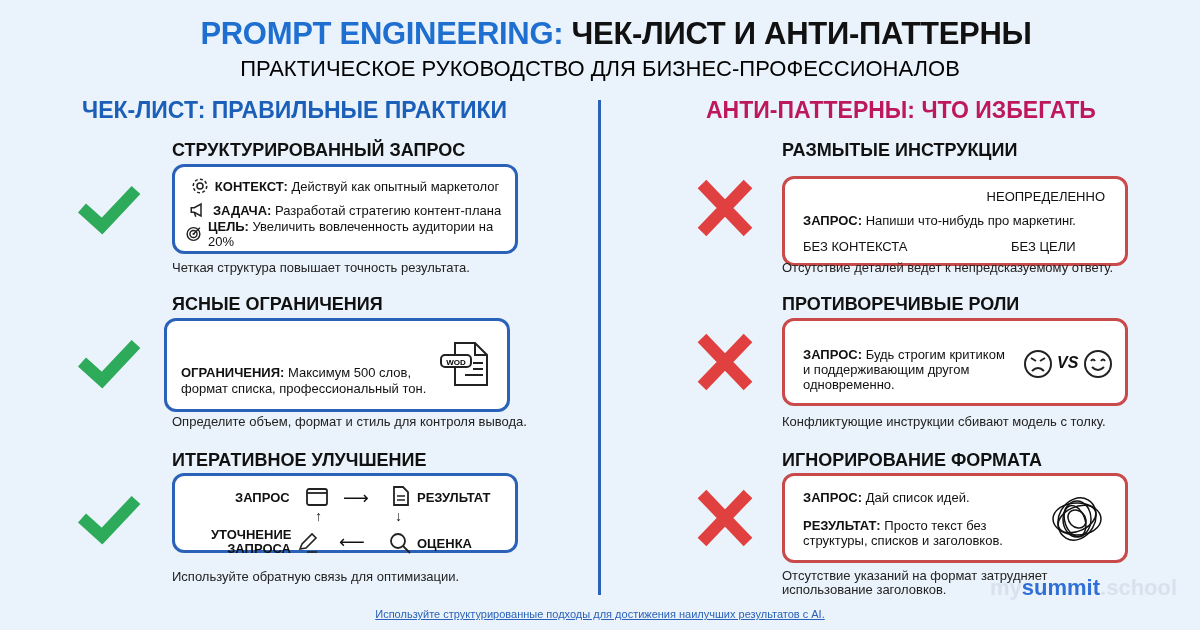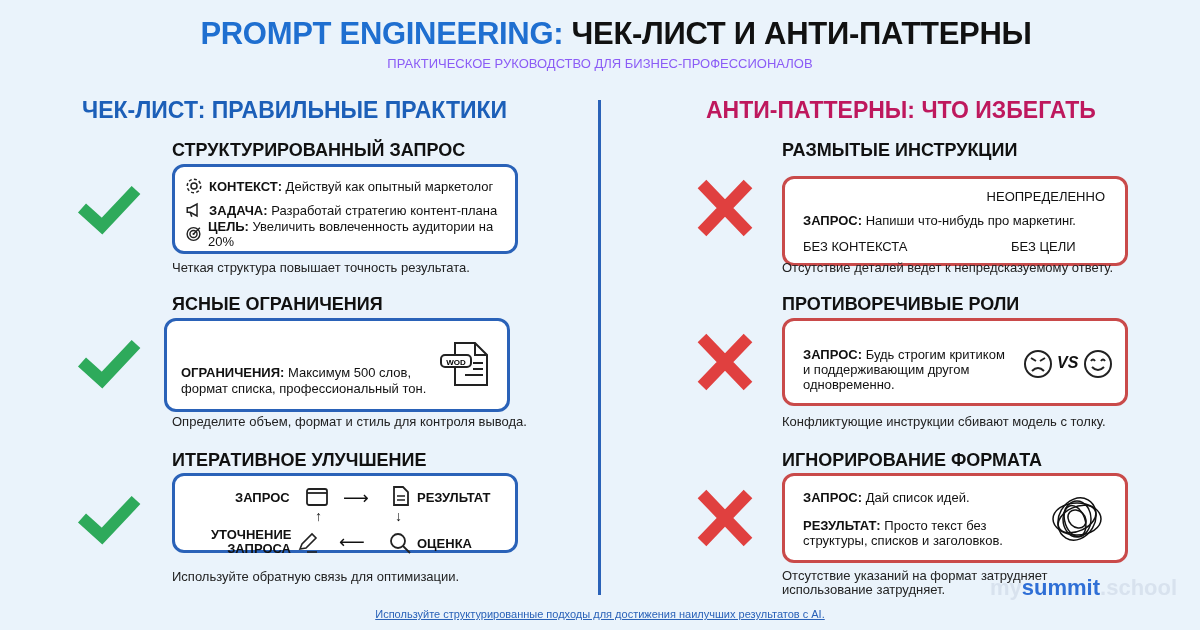--- a/index.html
+++ b/index.html
@@ -11,41 +11,41 @@
     position: relative;
   }
   .abs { position: absolute; }
   .title {
     top: 16px; left: 0; width: 1200px; text-align: center;
     font-size: 31px; font-weight: bold; letter-spacing: -0.3px; padding-left: 32px;
   }
   .title .blue { color: #1f6fd0; }
   .subtitle {
     top: 56px; left: 0; width: 1200px; text-align: center;
-    font-size: 13px; color: #8b5cf6;
+    font-size: 22px; color: #000000;
   }
   .col-head {
     font-size: 23px; font-weight: bold; top: 97px;
   }
   .col-head.good { left: 82px; color: #1c5fb8; }
   .col-head.bad { left: 706px; color: #be185d; }
   .divider {
     left: 598px; top: 100px; width: 3px; height: 495px; background: #2a62b8;
   }
   .sec-title {
     font-size: 18px; font-weight: bold; color: #111;
   }
   .card {
     background: #fff; border-radius: 12px; border: 3px solid #2a62b8;
     font-size: 13px;
   }
   .card.red { border-color: #c94a4a; }
   .caption { font-size: 13px; color: #222; }
   .icon-check, .icon-x { width: 70px; height: 60px; }
-  .row { display: flex; align-items: center; gap: 6px; height: 24px; }
+  .row { display: flex; align-items: center; gap: 6px; height: 24px; justify-content: center; }
   .row b { font-weight: bold; }
   .footer {
     top: 608px; left: 0; width: 1200px; text-align: center;
     font-size: 11px; color: #2a62b8; text-decoration: underline;
   }
   .brand { top: 575px; left: 990px; font-size: 22px; font-weight: bold; color: #d8e2ee; }
   .brand .s { color: #2f6fd6; }
   .flow { font-size: 13px; font-weight: bold; }
 </style>
 </head>
@@ -193,19 +193,19 @@
         <ellipse cx="30" cy="27" rx="18" ry="22" transform="rotate(30 30 27)"></ellipse>
       <ellipse cx="30" cy="27" rx="20" ry="12" transform="rotate(-25 30 27)"></ellipse>
         <ellipse cx="30" cy="27" rx="14" ry="18"></ellipse>
       <ellipse cx="30" cy="27" rx="10" ry="8" transform="rotate(45 30 27)"></ellipse>
         <ellipse cx="28" cy="29" rx="16" ry="10" transform="rotate(70 28 29)"></ellipse>
     </g>
   </svg>
 </div>
 <div class="abs caption" style="left:782px;top:569px;line-height:14px">
   <span>Отсутствие указаний на формат затрудняет</span><br>
-  <span>использование затрудняет.</span>
+  <span>использование заголовков.</span>
 </div>
 
 <div class="abs brand">
   <span>my</span><span class="s">summit</span><span>.school</span>
 </div>
 <div class="abs footer">Используйте структурированные подходы для достижения наилучших результатов с AI.</div>
 
 </body></html>

